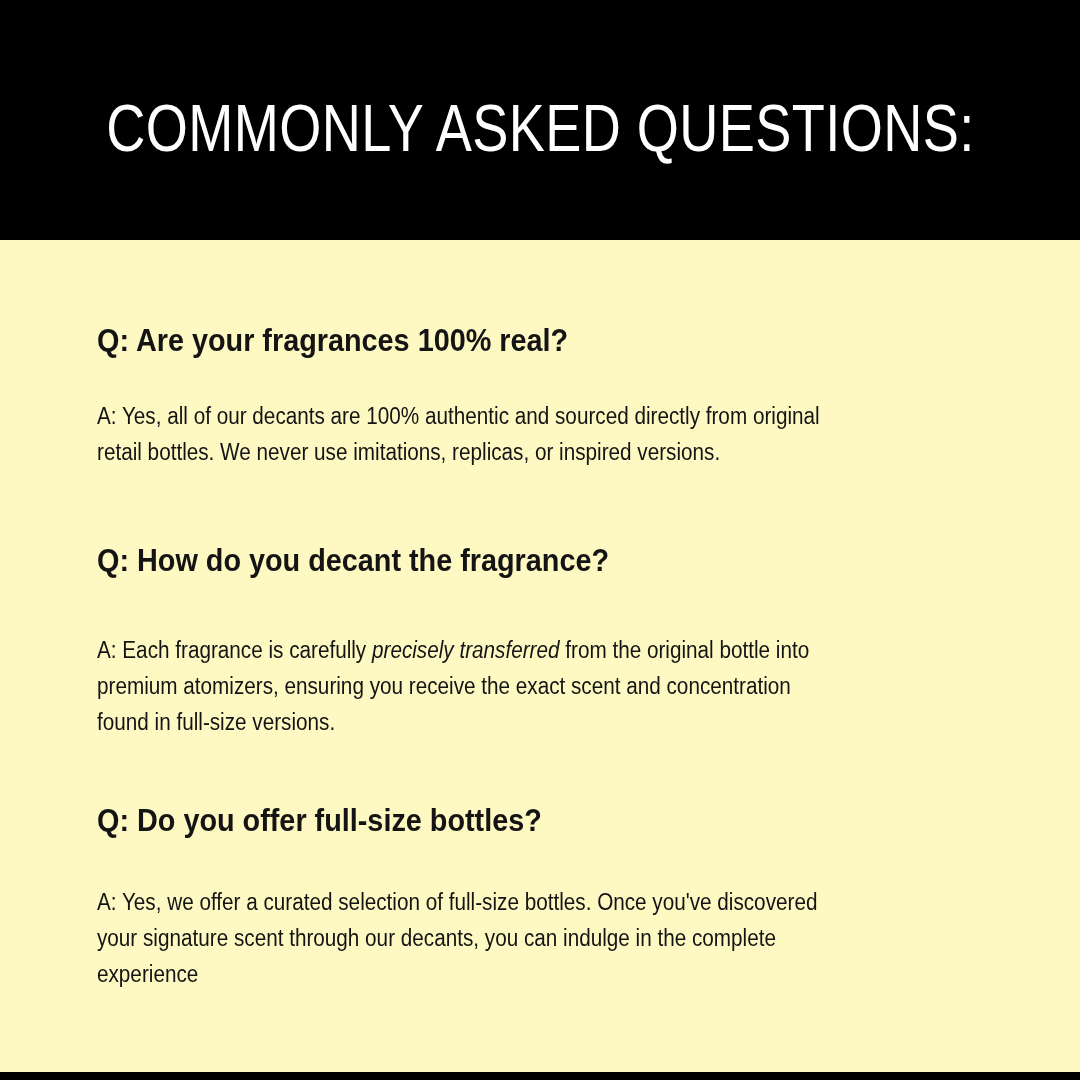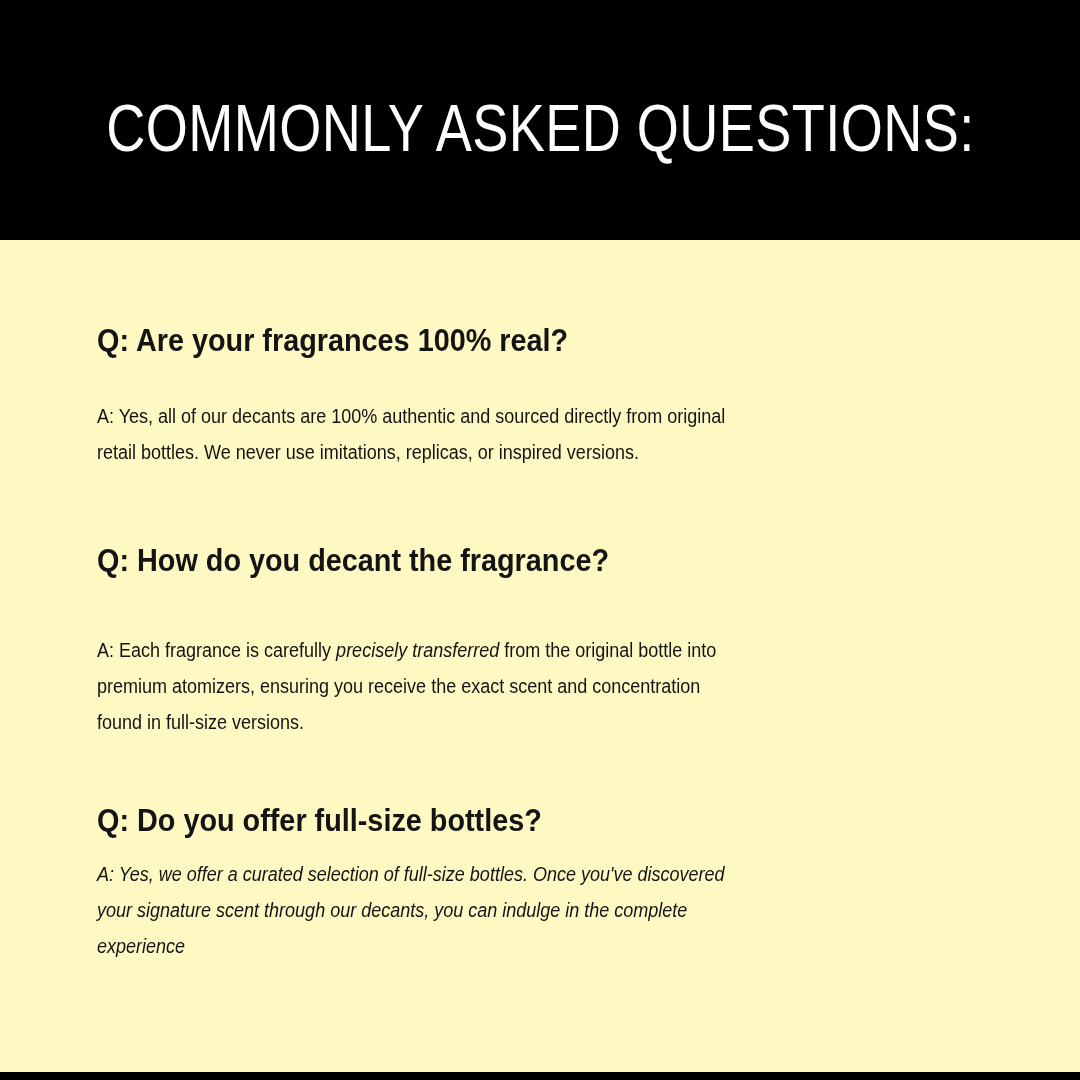--- a/index.html
+++ b/index.html
@@ -38,36 +38,36 @@
     left: 97px;
     font-size: 32px;
     font-weight: 700;
     white-space: nowrap;
     transform: scaleX(0.9);
     transform-origin: left top;
   }
   .answer {
     position: absolute;
     left: 97px;
-    font-size: 20px;
+    font-size: 23px;
     font-weight: 400;
     line-height: 36px;
   }
   .answer .line {
     white-space: nowrap;
     transform: scaleX(0.9);
     transform-origin: left top;
   }
   .answer .em { font-style: italic; }
   .q1 { top: 322px; }
   .a1 { top: 398px; }
   .q2 { top: 542px; }
   .a2 { top: 632px; }
   .q3 { top: 802px; }
-  .a3 { top: 856px; font-style: italic; }
+  .a3 { top: 884px; }
   .footer-strip {
     position: absolute;
     left: 0; bottom: 0;
     width: 1080px;
     height: 8px;
     background: #000000;
   }
 </style>
 </head>
 <body>

